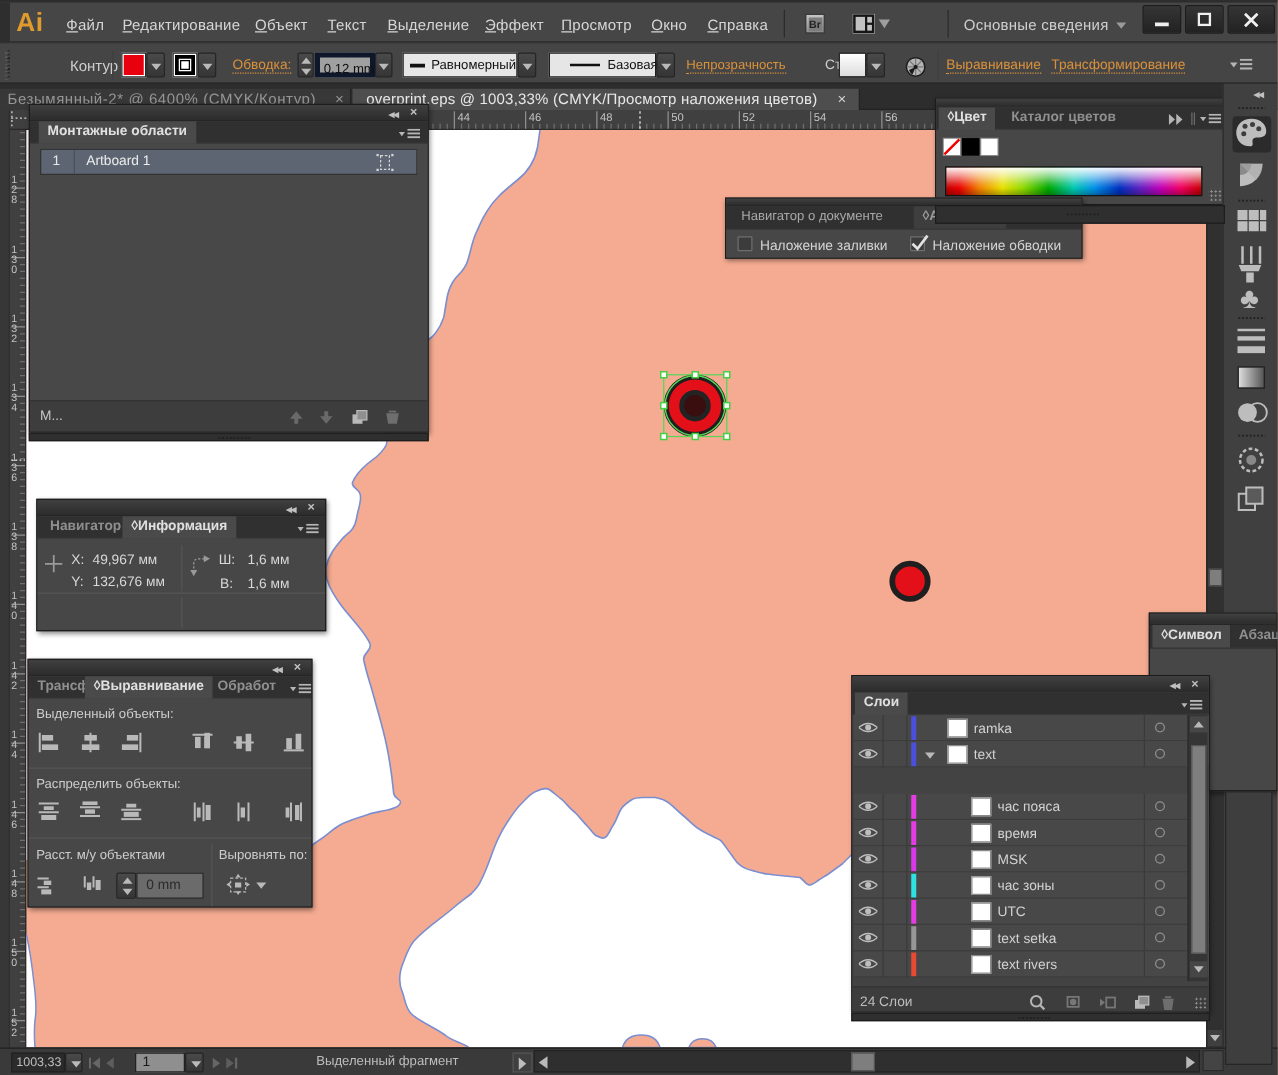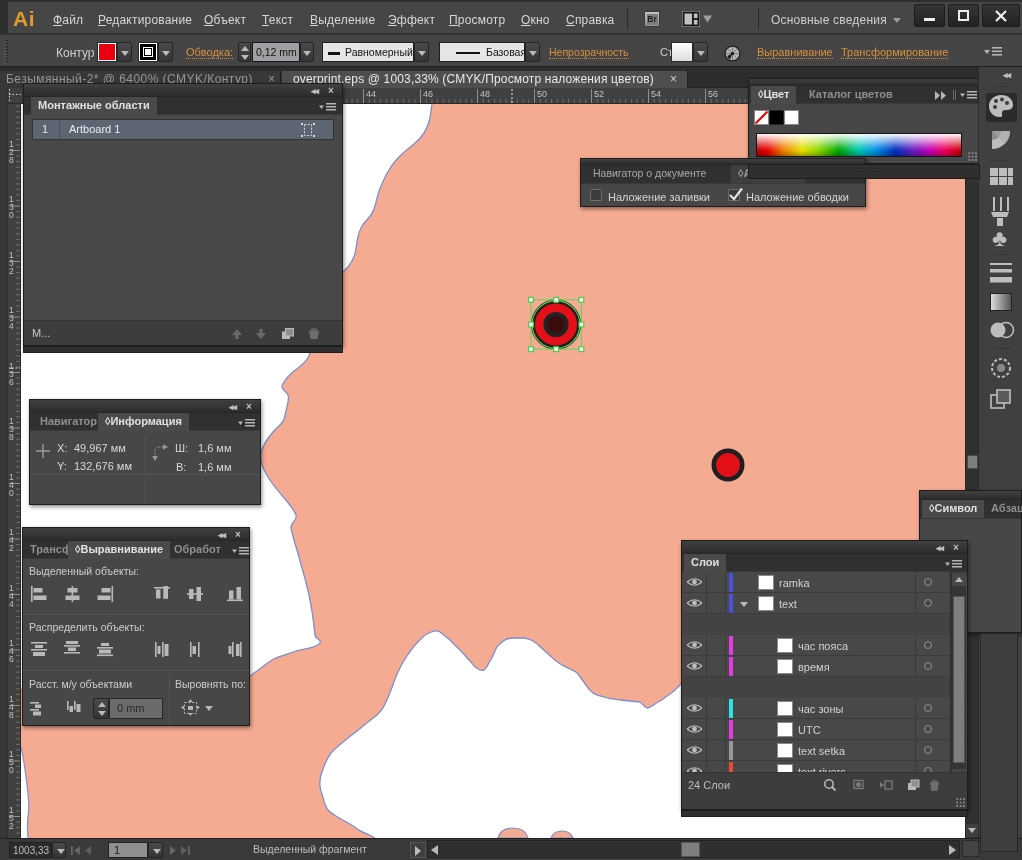--- a/index.html
+++ b/index.html
@@ -30,21 +30,21 @@
 .phead{position:absolute;left:0;top:0;right:0;height:13px;background:linear-gradient(#404040,#2c2c2c);border-bottom:1px solid #262626;}
 .phx{position:absolute;color:#c0c0c0;font-size:11px;font-weight:bold;line-height:11px;}
 .ptabs{position:absolute;left:0;top:13px;right:0;height:18px;background:#303030;border-bottom:1px solid #393939;}
 .ptab{position:absolute;top:0;height:18px;font-size:11px;font-weight:bold;color:#8f8f8f;line-height:17px;padding:0 7px;white-space:nowrap;}
 .ptab.act{background:#4a4a4a;color:#e0e0e0;}
 .pcont{position:absolute;left:0;top:31px;right:0;bottom:0;background:#474747;}
 .dots{background-image:radial-gradient(#1f1f1f 35%,transparent 36%);background-size:3px 3px;}
 .grip{position:absolute;right:2px;bottom:2px;width:10px;height:10px;
  background-image:radial-gradient(#8e8e8e 30%,transparent 32%);background-size:3.4px 3.4px;background-position:0.5px 0.5px;}
 .checkbox{position:absolute;width:12px;height:12px;background:#3c3c3c;border:1px solid #6e6e6e;border-radius:1px;}
-.fieldlight{position:absolute;background:#9e9e9e;border:1px solid #0f172a;color:#111;font-size:11px;}
+.fieldlight{position:absolute;background:#9e9e9e;border:4px solid #0f172a;color:#111;font-size:11px;}
 
 .lrow{position:absolute;left:1px;height:21px;border-bottom:1px solid #3c3c3c;background:#484848;}
 .leye{position:absolute;left:0px;top:0;width:24px;height:21px;border-right:1px solid #3a3a3a;}
 .llock{position:absolute;left:25px;top:0;width:18px;height:21px;border-right:1px solid #3a3a3a;}
 .lstrip{position:absolute;left:46px;top:1px;width:4px;height:19px;}
 .lthumb{position:absolute;top:3px;width:16px;height:15px;background:#fff;border:1px solid #8a8a8a;}
 .lname{position:absolute;top:5px;font-size:11px;color:#d2d2d2;}
 .ltgt{position:absolute;top:6px;width:8px;height:8px;border:1px solid #909090;border-radius:50%;}
 .lsep{position:absolute;top:0;width:1px;height:21px;background:#3a3a3a;}
 </style></head><body>
@@ -878,20 +878,34 @@
               <circle cx="7.5" cy="5" r="2.4" fill="#bdbdbd"></circle>
             </svg>
           </div>
           <div class="llock"></div>
           <div class="lstrip" style="background:#e23ce2"></div>
           <div class="lthumb" style="left:94px"></div>
           <div class="lname" style="left:115px">время</div>
           <div class="ltgt" style="left:241px"></div>
           <div class="lsep" style="left:232px"></div>
         </div>
+        <div class="lrow" style="top:105px;width:284px">
+          <div class="leye">
+            <svg width="15" height="10" style="position:absolute;left:4px;top:5px">
+              <path d="M0,5 Q7.5,-1.5 15,5 Q7.5,11.5 0,5 Z" fill="none" stroke="#bdbdbd" stroke-width="1.2"></path>
+              <circle cx="7.5" cy="5" r="2.4" fill="#bdbdbd"></circle>
+            </svg>
+          </div>
+          <div class="llock"></div>
+          <div class="lstrip" style="background:#d738e8"></div>
+          <div class="lthumb" style="left:94px"></div>
+          <div class="lname" style="left:115px">MSK</div>
+          <div class="ltgt" style="left:241px"></div>
+          <div class="lsep" style="left:232px"></div>
+        </div>
         <div class="lrow" style="top:147px;width:284px">
           <div class="leye">
             <svg width="15" height="10" style="position:absolute;left:4px;top:5px">
               <path d="M0,5 Q7.5,-1.5 15,5 Q7.5,11.5 0,5 Z" fill="none" stroke="#bdbdbd" stroke-width="1.2"></path>
               <circle cx="7.5" cy="5" r="2.4" fill="#bdbdbd"></circle>
             </svg>
           </div>
           <div class="llock"></div>
           <div class="lstrip" style="background:#e23ce2"></div>
           <div class="lthumb" style="left:94px"></div>
@@ -943,21 +957,21 @@
         </div>
         <div class="abs" style="left:268px;top:0px;width:16px;height:213px;background:#353535;border-left:1px solid #2a2a2a">
           <div class="abs" style="left:1px;top:1px;width:14px;height:13px;background:#464646">
             <div class="arrow-up" style="left:3px;top:4px"></div>
           </div>
           <div class="abs" style="left:1.5px;top:24px;width:12px;height:167px;background:#7e7e7e;border:1px solid #555"></div>
           <div class="abs" style="left:1px;top:197px;width:14px;height:13px;background:#464646">
             <div class="arrow-dn" style="left:3px;top:4px"></div>
           </div>
         </div>
-        <div class="abs" style="left:0;bottom:0;width:100%;height:37px;background:#3d3d3d;border-top:1px solid #333">
+        <div class="abs" style="left:0;bottom:0;width:100%;height:20px;background:#3d3d3d;border-top:1px solid #333">
           <div class="abs" style="left:6px;top:6px;color:#bdbdbd">24 Слои</div>
           <svg class="abs" style="left:140px;top:5px" width="120" height="14">
             <circle cx="7" cy="6" r="4.2" fill="none" stroke="#b5b5b5" stroke-width="1.6"></circle>
             <line x1="10" y1="9" x2="13.5" y2="12.5" stroke="#b5b5b5" stroke-width="1.8"></line>
             <rect x="32" y="2.5" width="9" height="8" fill="none" stroke="#777" stroke-width="1.4"></rect>
             <circle cx="36.5" cy="6.5" r="2.6" fill="#777"></circle>
             <path d="M58,4 l4,3 l-4,3 z" fill="#777"></path>
             <rect x="63" y="3" width="7" height="8" fill="none" stroke="#777" stroke-width="1.4"></rect>
             <rect x="86" y="5" width="8" height="7" fill="#b9b9b9"></rect>
             <rect x="89" y="2" width="8" height="7" fill="#8f8f8f" stroke="#bdbdbd" stroke-width="1"></rect>

